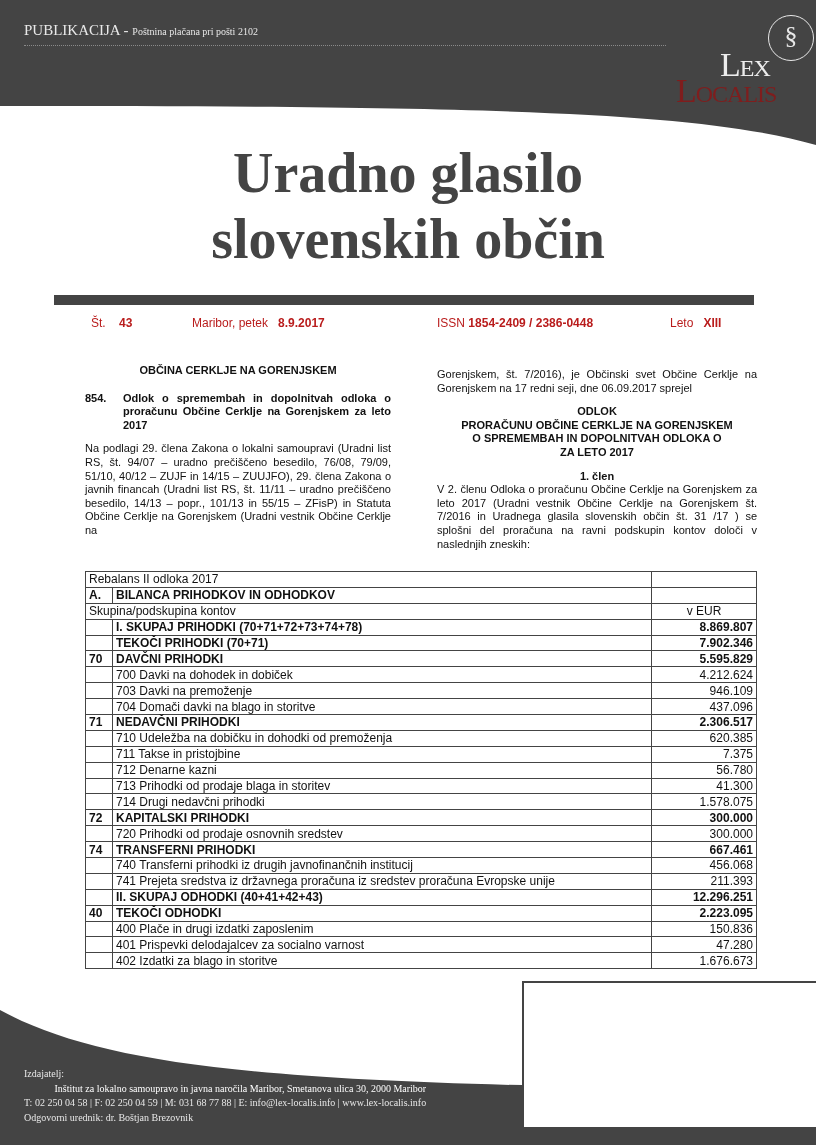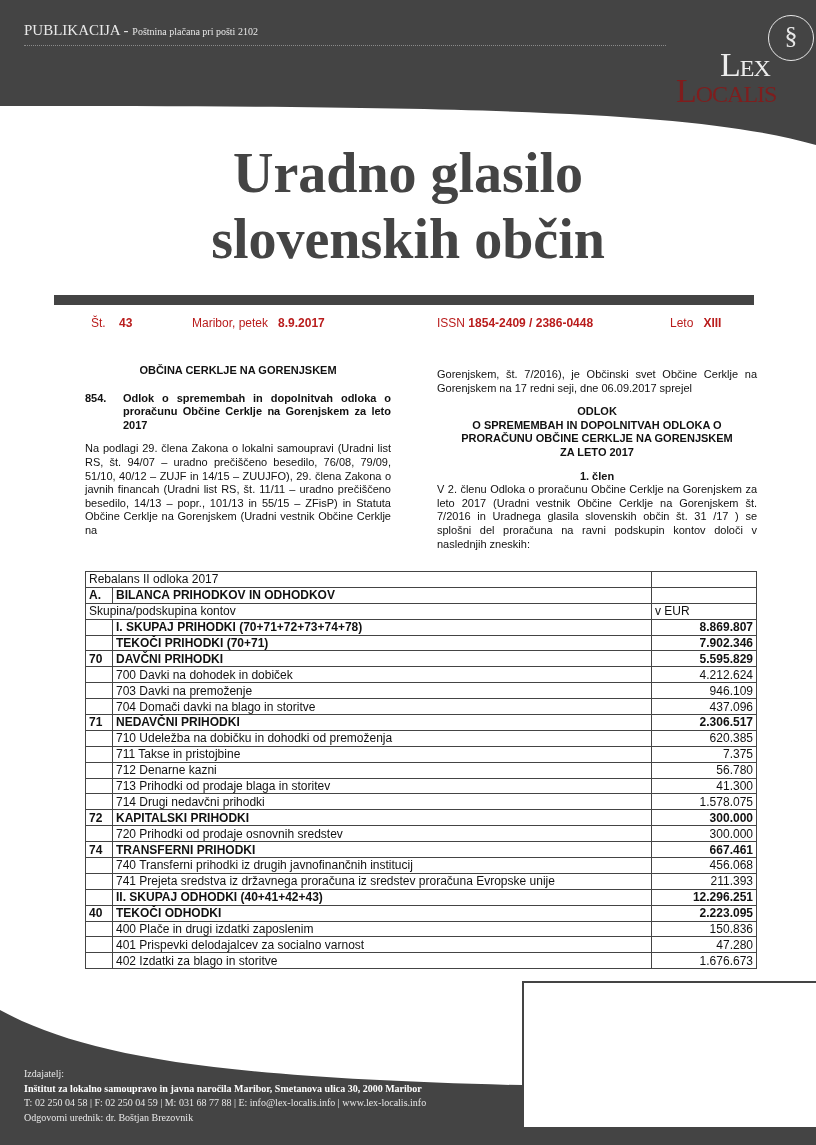--- a/index.html
+++ b/index.html
@@ -26,21 +26,21 @@
   .justify { text-align:justify; }
   .gap { height:10px; }
   table.budget { position:absolute; left:85px; top:571px; width:672px; border-collapse:collapse; font-size:12px; }
   table.budget td { border:1px solid #444; padding:0 3px; height:14.9px; line-height:14px; white-space:nowrap; }
   table.budget td.code { width:20px; }
   table.budget td.amt { width:98px; text-align:right; }
   table.budget tr.bold td { font-weight:bold; }
   .footer-bg { position:absolute; left:0; top:980px; width:816px; height:165px; }
   .footer-box { position:absolute; left:522px; top:981px; width:294px; height:148px; background:#fff; border:2px solid #444; border-right:none; box-sizing:border-box; }
   .footer-text { position:absolute; left:24px; top:1067px; color:#e8e8e8; font-family:"Liberation Serif", serif; font-size:10px; line-height:14.5px; white-space:nowrap; }
-  .footer-text .strong { font-weight:bold; color:#fff; }
+  .footer-text .strong { font-weight:normal; color:#fff;text-align:right; }
 </style>
 </head>
 <body>
 
 <svg class="header-bg" viewBox="0 0 816 150" preserveAspectRatio="none">
   <path d="M0 0 H816 V145 C700 112 500 106 0 106 Z" fill="#444444"></path>
 </svg>
 <div class="pub-line">
   <span>PUBLIKACIJA</span>
   <span>-</span>
@@ -82,43 +82,43 @@
   </div>
   <div class="gap"></div>
   <div class="justify">Na podlagi 29. člena Zakona o lokalni samoupravi (Uradni list RS, št. 94/07 – uradno prečiščeno besedilo, 76/08, 79/09, 51/10, 40/12 – ZUJF in 14/15 – ZUUJFO), 29. člena Zakona o javnih financah (Uradni list RS, št. 11/11 – uradno prečiščeno besedilo, 14/13 – popr., 101/13 in 55/15 – ZFisP) in Statuta Občine Cerklje na Gorenjskem (Uradni vestnik Občine Cerklje na</div>
 </div>
 
 <div class="col-right">
   <div class="justify">Gorenjskem, št. 7/2016), je Občinski svet Občine Cerklje na Gorenjskem na 17 redni seji, dne 06.09.2017 sprejel</div>
   <div class="gap"></div>
   <div class="center-bold">
     <div>ODLOK</div>
+    <div>PRORAČUNU OBČINE CERKLJE NA GORENJSKEM</div>
     <div>O SPREMEMBAH IN DOPOLNITVAH ODLOKA O</div>
-    <div>PRORAČUNU OBČINE CERKLJE NA GORENJSKEM</div>
     <div>ZA LETO 2017</div>
   </div>
   <div class="gap"></div>
   <div class="center-bold">1. člen</div>
   <div class="justify">V 2. členu Odloka o proračunu Občine Cerklje na Gorenjskem za leto 2017 (Uradni vestnik Občine Cerklje na Gorenjskem št. 7/2016 in Uradnega glasila slovenskih občin št. 31 /17 ) se splošni del proračuna na ravni podskupin kontov določi v naslednjih zneskih:</div>
 </div>
 
 <table class="budget">
   <tbody id="budget-body">
     <tr>
       <td colspan="2">Rebalans II odloka 2017</td>
       <td class="amt"></td>
     </tr>
     <tr class="bold">
       <td class="code">A.</td>
       <td>BILANCA PRIHODKOV IN ODHODKOV</td>
       <td class="amt"></td>
     </tr>
     <tr>
       <td colspan="2">Skupina/podskupina kontov</td>
-      <td style="text-align:left;">v EUR</td>
+      <td style="text-align:center;">v EUR</td>
     </tr>
   <tr class="bold">
         <td class="code"></td>
         <td>I. SKUPAJ PRIHODKI (70+71+72+73+74+78)</td>
         <td class="amt">8.869.807</td>
       </tr>
       <tr class="bold">
         <td class="code"></td>
         <td>TEKOČI PRIHODKI (70+71)</td>
         <td class="amt">7.902.346</td>

